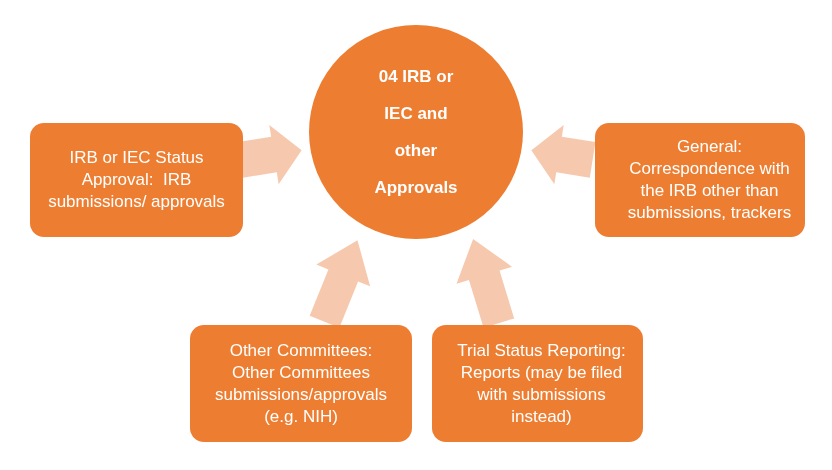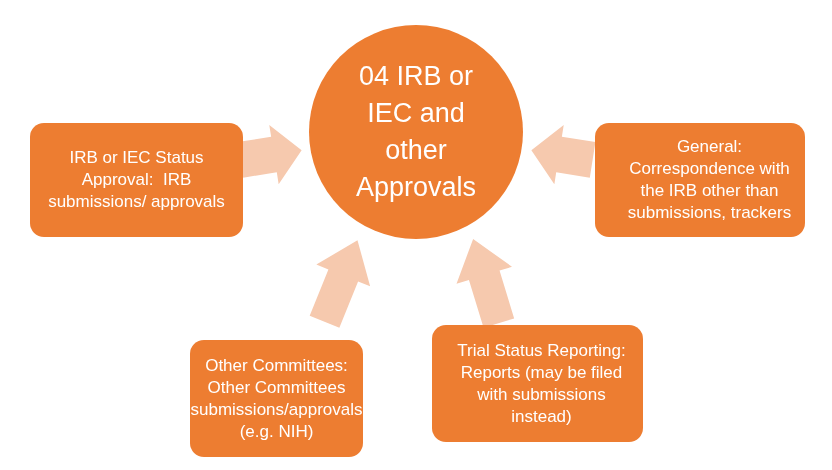--- a/index.html
+++ b/index.html
@@ -43,34 +43,34 @@
   .node-label {
     white-space: pre-wrap;
     text-align: center;
   }
   .center-circle {
     left: 309px; top: 25px;
     width: 214px; height: 214px;
     border-radius: 50%;
   }
   .center-circle .node-label {
-    font-size: 27px;
-    font-weight: normal;
+    font-size: 17px;
+    font-weight: bold;
     line-height: 37px;
   }
   .box {
     border-radius: 14px;
   }
   .box .node-label {
     font-size: 17px;
     line-height: 22px;
   }
   .box-left         { left: 30px;  top: 123px; width: 213px; height: 114px; }
   .box-right        { left: 595px; top: 123px; width: 210px; height: 114px; padding-left: 19px; }
-  .box-bottom-left  { left: 190px; top: 325px; width: 173px; height: 117px; margin-top: 15px; }
+  .box-bottom-left  { left: 190px; top: 325px; width: 222px; height: 117px; }
   .box-bottom-right { left: 432px; top: 325px; width: 211px; height: 117px; padding-left: 8px; }
 </style>
 </head>
 <body>
 
 <div class="canvas">
 
   <svg class="arrow arrow-left" viewBox="0 0 62 60">
     <polygon points="0,12 34,12 34,0 62,30 34,60 34,48 0,48"></polygon>
   </svg>

